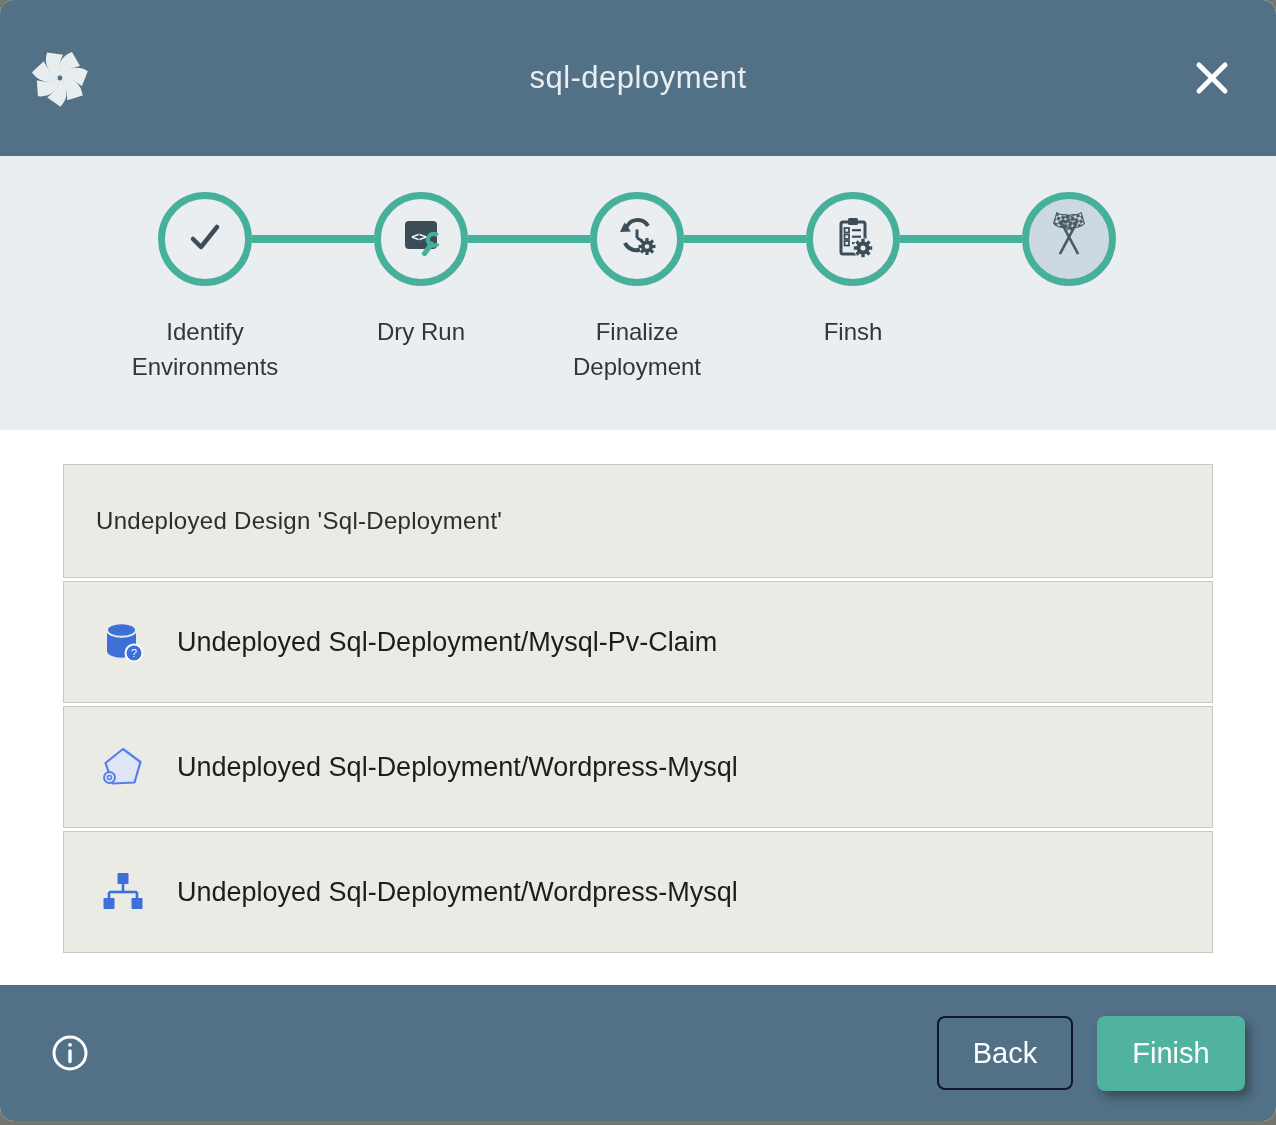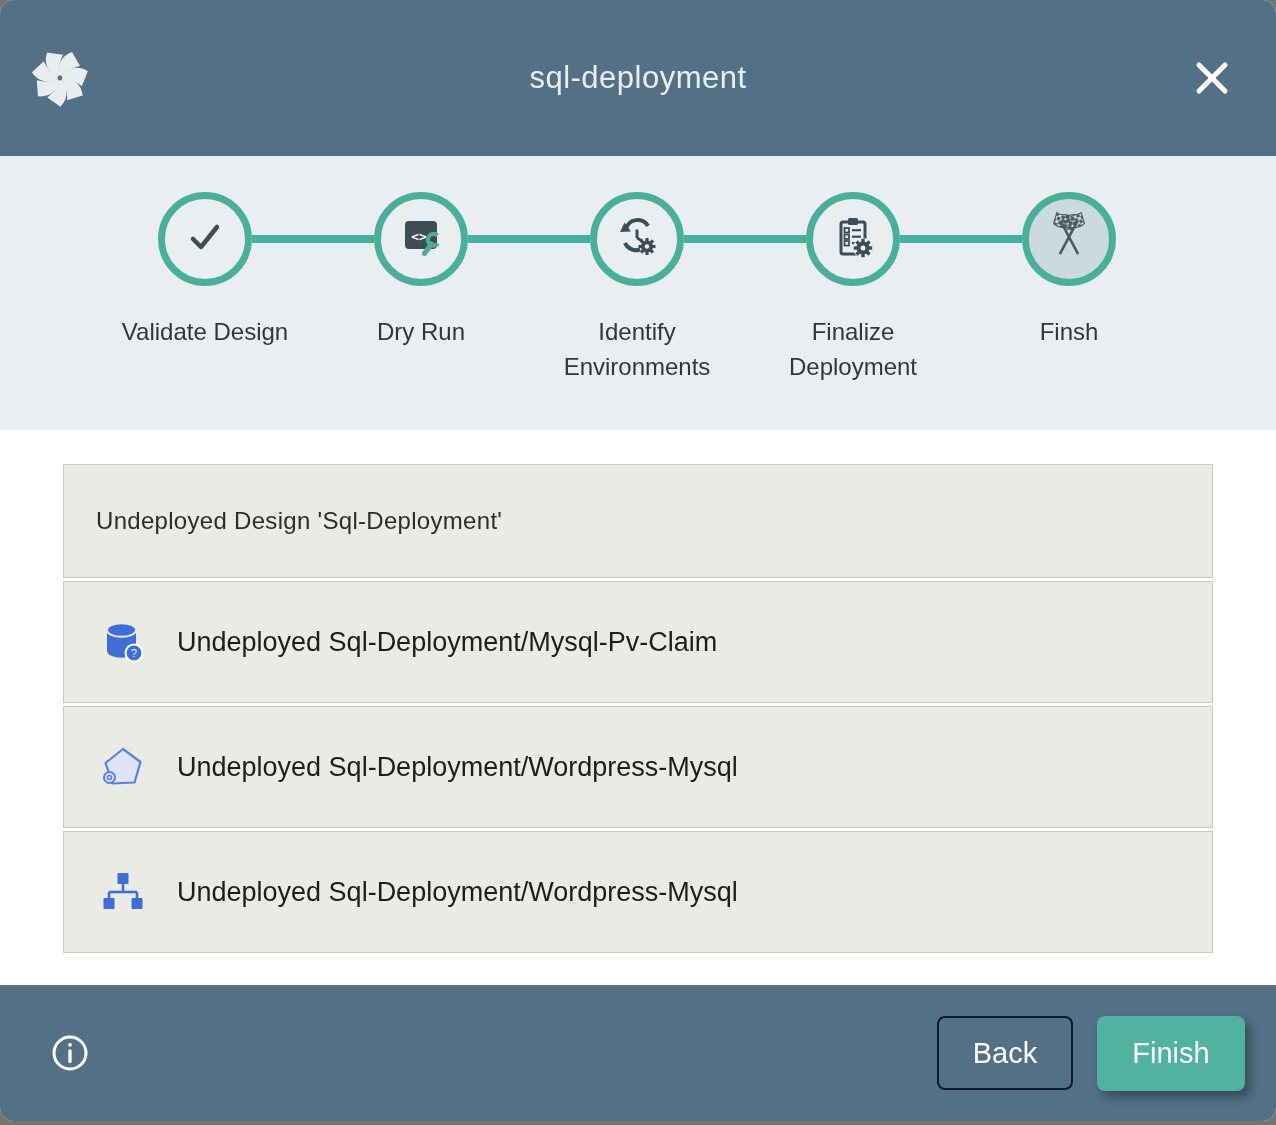--- a/index.html
+++ b/index.html
@@ -209,23 +209,22 @@
             </g>
             <g transform="rotate(-28 24 24)">
               <line x1="24" y1="7" x2="24" y2="42" stroke="#4a5b66" stroke-width="2.4"></line>
               <path d="M24 8 C 29 5.5, 34 5.5, 39 8.5 C 41.5 10, 43 10, 44.5 9.5 L 42.5 19.5 C 39 21, 35 20, 31 18 C 28 16.5, 25.5 17, 24 18 Z" fill="url(#chk)" stroke="#4a5b66" stroke-width="1"></path>
             </g>
           </svg>
         </span>
       </div>
     </div>
     <div class="step-labels">
-      <div class="step-label">Validate Design</div>
+      <div class="step-label">Identify Environments</div>
       <div class="step-label">Dry Run</div>
-      <div class="step-label">Identify Environments</div>
       <div class="step-label">Finalize Deployment</div>
       <div class="step-label">Finsh</div>
     </div>
   </div>
 
   <div class="content">
     <div class="panel">
       <div class="pbox phead">Undeployed Design 'Sql-Deployment'</div>
 
       <div class="pbox prow">

